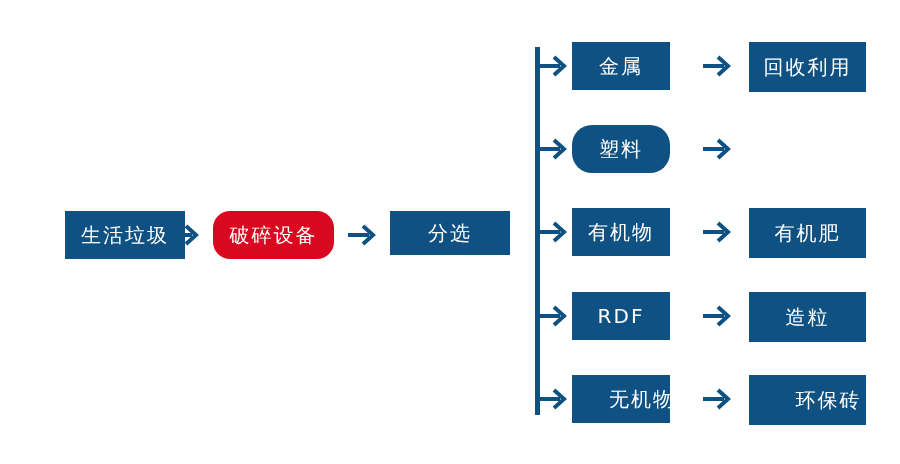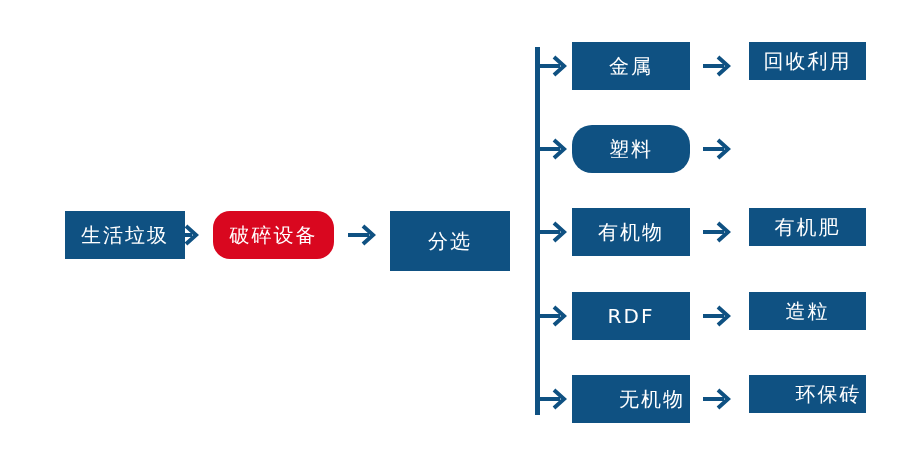--- a/index.html
+++ b/index.html
@@ -32,26 +32,26 @@
     line-height: 1;
     white-space: nowrap;
     box-sizing: border-box;
   }
   .node.blue { background: #0f5182; }
   .node.red  { background: #d9071f; }
 
   
   #node-waste     { left: 37px;  top: 211px; width: 120px; height: 48px; margin-left: 28px; }
   #node-crusher   { left: 213px; top: 211px; width: 121px; height: 48px; border-radius: 17px; }
-  #node-sorting   { left: 390px; top: 211px; width: 120px; height: 60px; }
-
-  
-  .branch-mid  { left: 572px; width: 118px; height: 48px; }
-  
-  .branch-end  { left: 749px; width: 117px; height: 38px; align-items: center; }
+  #node-sorting   { left: 390px; top: 211px; width: 120px; height: 44px; }
+
+  
+  .branch-mid  { left: 572px; width: 98px; height: 48px; }
+  
+  .branch-end  { left: 749px; width: 117px; height: 50px; align-items: center; }
 
   .row0 { top: 42px;  }
   .row1 { top: 125px; border-radius: 20px; }
   .row2 { top: 208px; }
   .row3 { top: 292px; }
   .row4 { top: 375px; padding-left: 42px; }
 
   
   .arrow {
     position: absolute;

